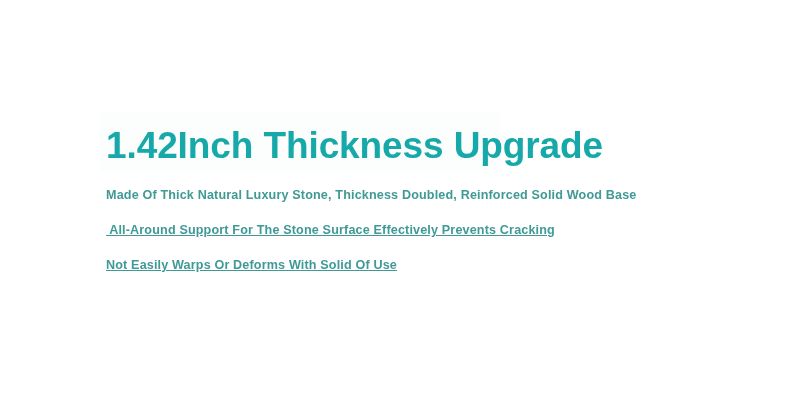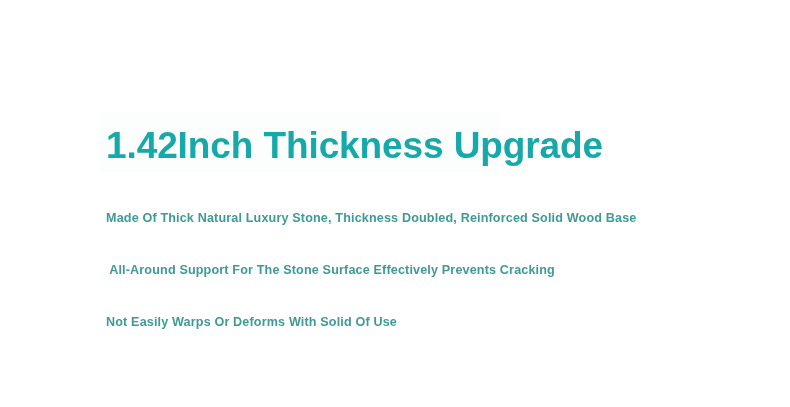--- a/index.html
+++ b/index.html
@@ -42,39 +42,40 @@
     font-weight: bold;
     line-height: 44px;
     letter-spacing: -0.1px;
     color: #17a9a9;
     white-space: nowrap;
   }
 
   .feature-list {
     position: absolute;
     left: 106px;
-    top: 210px;
+    top: 187px;
     margin: 0;
     padding: 0;
     list-style: none;
     width: 620px;
   }
 
   .feature-item {
     font-size: 12.6px;
     font-weight: bold;
     line-height: 17px;
     color: #3f9a96;
     letter-spacing: 0.15px;
     white-space: pre;
     margin: 0;
   }
 
   .feature-item + .feature-item {
-    margin-top: 35px;
+    margin-top: 18px;
+    text-decoration: underline;
   }
 </style>
 </head>
 <body>
 
 <div id="feature-panel">
 
   <div class="headline-band"></div>
 
   <h1 class="headline">1.42Inch Thickness Upgrade</h1>

